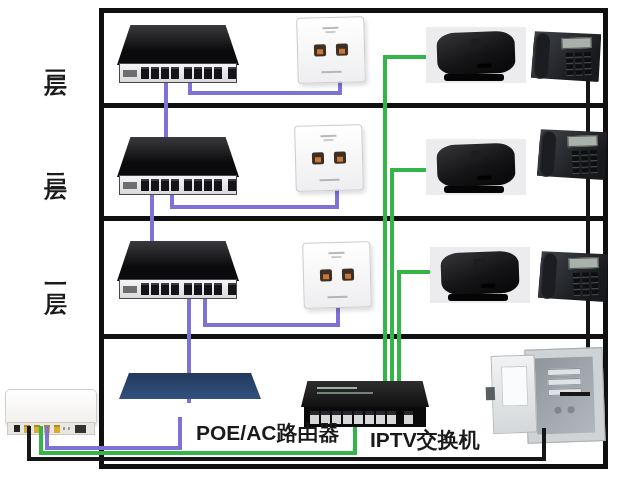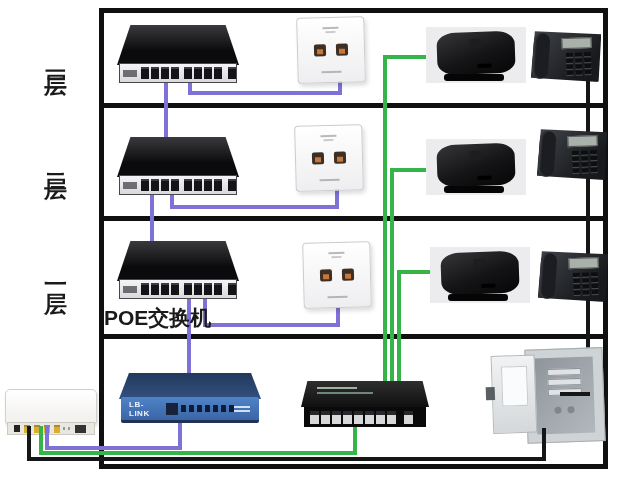--- a/index.html
+++ b/index.html
@@ -321,37 +321,20 @@
         <i class="yp"></i>
         <i class="yp"></i>
       <i class="dt"></i>
         <i class="dt"></i>
       <i class="dk"></i>
     </div>
   </div>
 
   <div class="router" style="left:119px;top:373px">
     <div class="rt-top"></div>
-    <div class="rt-front">
-      <span class="rt-brand">LB-LINK</span>
-      <span class="rt-ports">
-        <span class="blk"></span>
-        <i></i>
-          <i></i>
-          <i></i>
-          <i></i>
-          <i></i>
-          <i></i>
-          <i></i>
-      </span>
-      <span class="rt-txt">
-          <i></i>
-          <i></i>
-        </span>
-    </div>
   </div>
 
   <div class="iptv" style="left:301px;top:381px">
     <div class="ip-top"></div>
     <i class="ip-t1"></i>
     <i class="ip-t2"></i>
     <div class="ip-front">
       <i class="ipt"></i>
         <i class="ipt"></i>
         <i class="ipt"></i>
@@ -381,15 +364,16 @@
     </div>
     <i class="db-latch"></i>
   </div>
 
   <div class="c c-p ov" style="left:45px;top:426px;width:4px;height:24px"></div>
   <div class="c c-g ov" style="left:39px;top:426px;width:4px;height:29px"></div>
   <div class="c c-k ov" style="left:27px;top:426px;width:4px;height:35px"></div>
   <div class="c c-k ov" style="left:542px;top:428px;width:4px;height:33px"></div>
   <div class="c c-k ov" style="left:560px;top:392px;width:30px;height:4px"></div>
 
-  <div class="lbl" style="left:104px;top:304px">POE交换机</div>
+  <div class="lbl" style="left:196px;top:419px">POE/AC路由器</div>
+  <div class="lbl" style="left:370px;top:426px">IPTV交换机</div>
 
 </div>
 
 </body></html>

